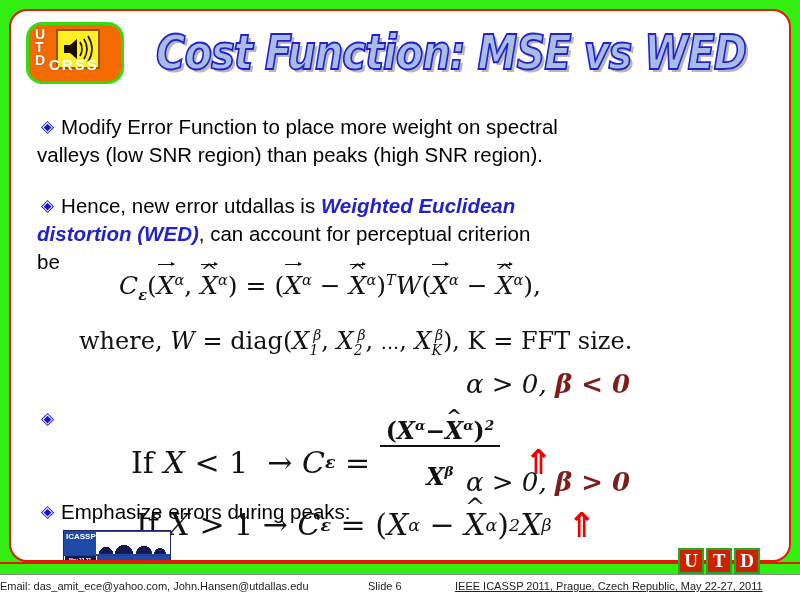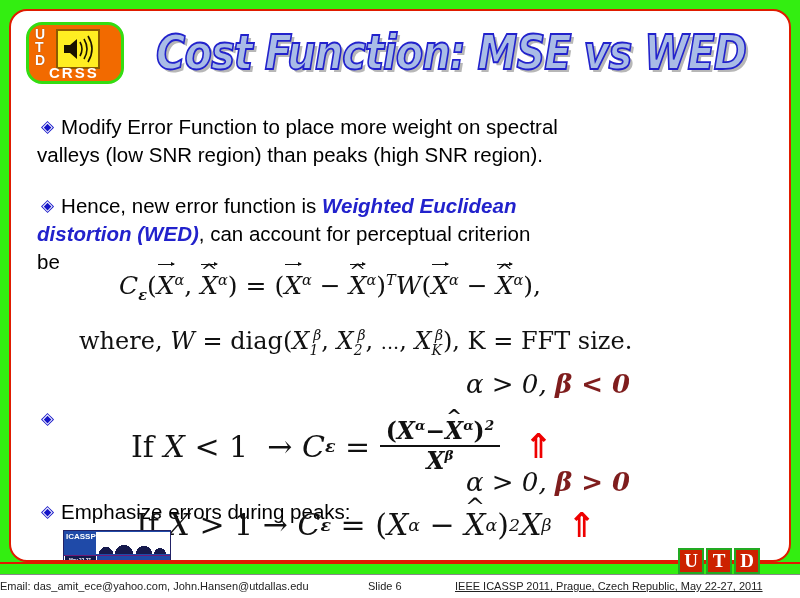--- a/index.html
+++ b/index.html
@@ -42,21 +42,21 @@
     font-weight: bold;
     font-size: 14px;
     line-height: 13px;
     letter-spacing: 0px;
     font-family: "Liberation Sans", sans-serif;
     text-shadow: 0 0 1px #7a3300;
   }
   #crss-utd span { display: block; }
   #crss-crss {
     position: absolute;
-    left: 20px; bottom: 0px;
+    left: 20px; bottom: 8px;
     color: #ffffff;
     font-weight: bold;
     font-size: 15px;
     letter-spacing: 2px;
     font-family: "Liberation Sans", sans-serif;
   }
   #crss-box {
     position: absolute;
     left: 27px; top: 4px;
     width: 44px; height: 40px;
@@ -150,21 +150,21 @@
   
   .frac {
     display: inline-block;
     vertical-align: middle;
     text-align: center;
   }
   .frac .num { display: block; padding: 0 6px; }
   .frac .den {
     display: block;
     border-top: 2px solid #111;
-    padding: 0 6px;
+    padding: 16px 6px;
   }
   .redcond { color: #7f1d1d; font-weight: bold; }
   .uparrow {
     color: #ee0000;
     font-size: 34px;
     font-weight: bold;
     line-height: 1;
     font-family: "DejaVu Sans", sans-serif;
   }
   
@@ -312,21 +312,21 @@
       <span class="dia">◈</span>
       <span class="btext">
         <span>Modify Error Function to place more weight on spectral</span><br>
         <span style="margin-left:-24px; display:inline-block;">valleys (low SNR region) than peaks (high SNR region).</span>
       </span>
     </div>
 
     <div class="bullet-row" style="left:30px; top:181px; width:730px;">
       <span class="dia">◈</span>
       <span class="btext">
-        <span>Hence, new error function is </span><span class="wed">Weighted Euclidean</span><br>
+        <span>Hence, new error utdallas is </span><span class="wed">Weighted Euclidean</span><br>
         <span style="margin-left:-24px; display:inline-block;"><span class="wed">distortion (WED)</span><span>, can account for perceptual criterion</span></span><br>
         <span style="margin-left:-24px; display:inline-block;">be</span>
       </span>
     </div>
 
     <div class="math" style="left:108px; top:260px; font-size:25px;">
       <span class="mi">C</span><sub class="s" style="font-weight:bold;">ε</sub><span class="mup">(</span><span class="vecwrap"><span class="arr"></span><span class="mi">X</span></span><sup class="s">α</sup><span class="mup">,&nbsp;</span><span class="hatwrap"><span class="hat">^</span><span class="vecwrap"><span class="arr"></span><span class="mi">X</span></span></span><sup class="s">α</sup><span class="mup">)&nbsp;=&nbsp;(</span><span class="vecwrap"><span class="arr"></span><span class="mi">X</span></span><sup class="s">α</sup><span class="mup">&nbsp;−&nbsp;</span><span class="hatwrap"><span class="hat">^</span><span class="vecwrap"><span class="arr"></span><span class="mi">X</span></span></span><sup class="s">α</sup><span class="mup">)</span><sup class="s mup">T</sup><span class="mi">W</span><span class="mup">(</span><span class="vecwrap"><span class="arr"></span><span class="mi">X</span></span><sup class="s">α</sup><span class="mup">&nbsp;−&nbsp;</span><span class="hatwrap"><span class="hat">^</span><span class="vecwrap"><span class="arr"></span><span class="mi">X</span></span></span><sup class="s">α</sup><span class="mup">)</span><span class="mup">,</span>
     </div>
 
     <div class="math" style="left:68px; top:316px; font-size:24px;">

